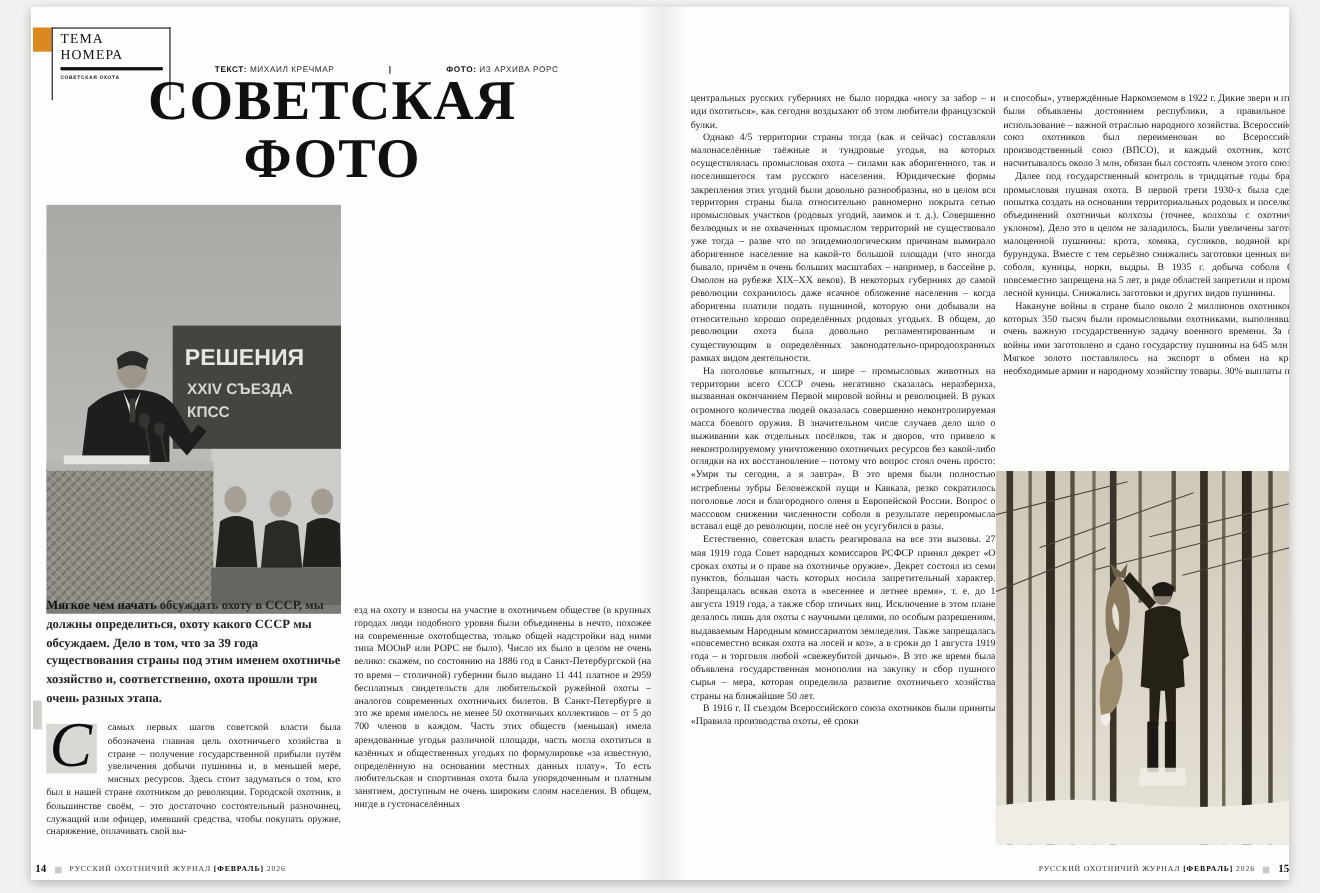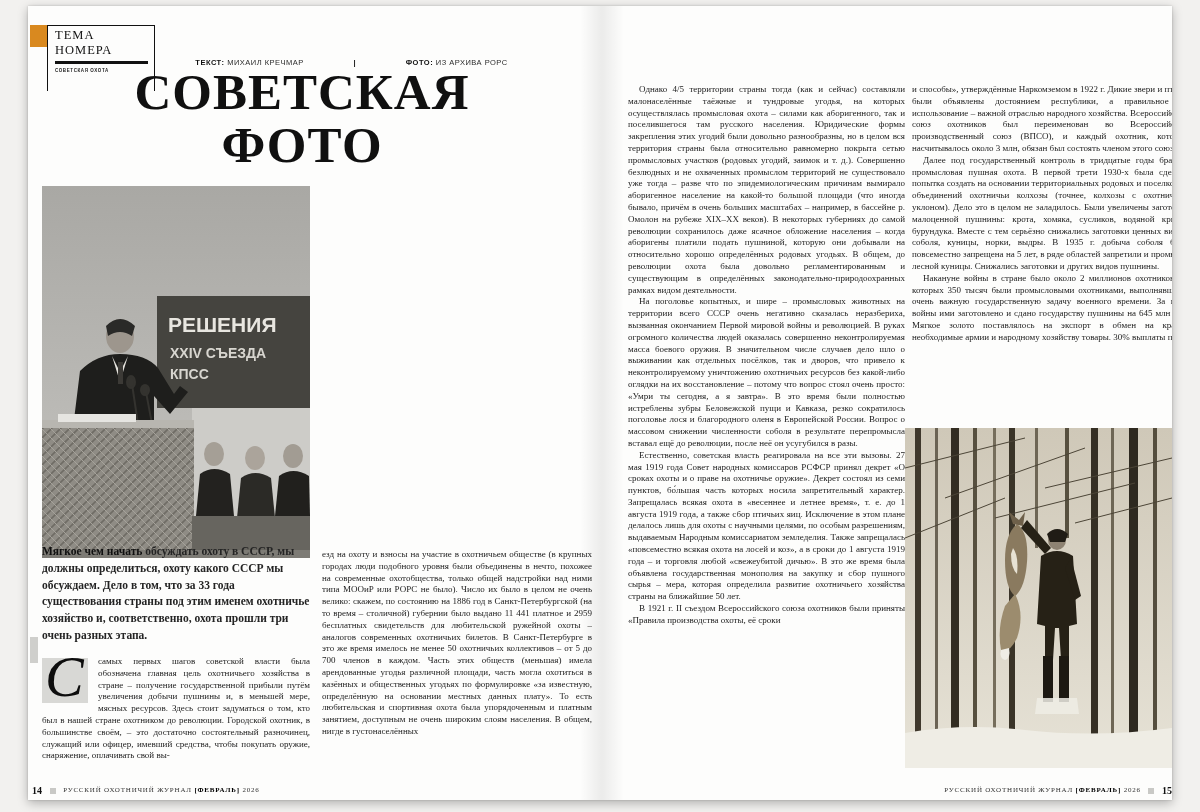--- a/index.html
+++ b/index.html
@@ -129,41 +129,42 @@
         <path d="M195 332 L199 292 Q213 282 229 292 L233 332 Z" fill="#2b2a26"></path>
         <ellipse cx="251" cy="270" rx="10" ry="12" fill="#a29c93"></ellipse>
         <path d="M233 330 L237 290 Q251 280 267 290 L268 330 Z" fill="#21201d"></path>
       </g>
       <rect x="150" y="330" width="118" height="42" fill="#67655f"></rect>
       <rect x="0" y="364" width="268" height="8" fill="#7d7b75"></rect>
     </svg>
   </div>
 
   <div class="intro">
-    <span class="lead">Мягкое чем начать</span><span> обсуждать охоту в СССР, мы должны определиться, охоту какого СССР мы обсуждаем. Дело в том, что за 33 года существования страны под этим именем охотничье хозяйство и, соответственно, охота прошли три очень разных этапа.</span>
+    <span class="lead">Мягкое чем начать</span><span> обсуждать охоту в СССР, мы должны определиться, охоту какого СССР мы обсуждаем. Дело в том, что за 39 года существования страны под этим именем охотничье хозяйство и, соответственно, охота прошли три очень разных этапа.</span>
   </div>
 
   <div class="margin-tab"></div>
 
   <div id="col-left-body" class="body-text">
     <div class="dropcap-box">
       <span class="dropcap">С</span>
     </div>
     <p>самых первых шагов советской власти была обозначена главная цель охотничьего хозяйства в стране – получение государственной прибыли путём увеличения добычи пушнины и, в меньшей мере, мясных ресурсов. Здесь стоит задуматься о том, кто был в нашей стране охотником до революции. Городской охотник, в большинстве своём, – это достаточно состоятельный разночинец, служащий или офицер, имевший средства, чтобы покупать оружие, снаряжение, оплачивать свой вы-</p>
   </div>
 
   <div id="col-middle" class="body-text">
     <p>езд на охоту и взносы на участие в охотничьем обществе (в крупных городах люди подобного уровня были объединены в нечто, похожее на современные охотобщества, только общей надстройки над ними типа МООиР или РОРС не было). Число их было в целом не очень велико: скажем, по состоянию на 1886 год в Санкт-Петербургской (на то время – столичной) губернии было выдано 11 441 платное и 2959 бесплатных свидетельств для любительской ружейной охоты – аналогов современных охотничьих билетов. В Санкт-Петербурге в это же время имелось не менее 50 охотничьих коллективов – от 5 до 700 членов в каждом. Часть этих обществ (меньшая) имела арендованные угодья различной площади, часть могла охотиться в казённых и общественных угодьях по формулировке «за известную, определённую на основании местных данных плату». То есть любительская и спортивная охота была упорядоченным и платным занятием, доступным не очень широким слоям населения. В общем, нигде в густонаселённых</p>
   </div>
 
   <div id="col-right1" class="body-text">
+    <p>центральных русских губерниях не было порядка «ногу за забор – и иди охотиться», как сегодня воздыхают об этом любители французской булки.</p>
     <p class="ind">Однако 4/5 территории страны тогда (как и сейчас) составляли малонаселённые таёжные и тундровые угодья, на которых осуществлялась промысловая охота – силами как аборигенного, так и поселившегося там русского населения. Юридические формы закрепления этих угодий были довольно разнообразны, но в целом вся территория страны была относительно равномерно покрыта сетью промысловых участков (родовых угодий, заимок и т. д.). Совершенно безлюдных и не охваченных промыслом территорий не существовало уже тогда – разве что по эпидемиологическим причинам вымирало аборигенное население на какой-то большой площади (что иногда бывало, причём в очень больших масштабах – например, в бассейне р. Омолон на рубеже XIX–XX веков). В некоторых губерниях до самой революции сохранилось даже ясачное обложение населения – когда аборигены платили подать пушниной, которую они добывали на относительно хорошо определённых родовых угодьях. В общем, до революции охота была довольно регламентированным и существующим в определённых законодательно-природоохранных рамках видом деятельности.</p>
     <p class="ind">На поголовье копытных, и шире – промысловых животных на территории всего СССР очень негативно сказалась неразбериха, вызванная окончанием Первой мировой войны и революцией. В руках огромного количества людей оказалась совершенно неконтролируемая масса боевого оружия. В значительном числе случаев дело шло о выживании как отдельных посёлков, так и дворов, что привело к неконтролируемому уничтожению охотничьих ресурсов без какой-либо оглядки на их восстановление – потому что вопрос стоял очень просто: «Умри ты сегодня, а я завтра». В это время были полностью истреблены зубры Беловежской пущи и Кавказа, резко сократилось поголовье лося и благородного оленя в Европейской России. Вопрос о массовом снижении численности соболя в результате перепромысла вставал ещё до революции, после неё он усугубился в разы.</p>
     <p class="ind">Естественно, советская власть реагировала на все эти вызовы. 27 мая 1919 года Совет народных комиссаров РСФСР принял декрет «О сроках охоты и о праве на охотничье оружие». Декрет состоял из семи пунктов, бо́льшая часть которых носила запретительный характер. Запрещалась всякая охота в «весеннее и летнее время», т. е. до 1 августа 1919 года, а также сбор птичьих яиц. Исключение в этом плане делалось лишь для охоты с научными целями, по особым разрешениям, выдаваемым Народным комиссариатом земледелия. Также запрещалась «повсеместно всякая охота на лосей и коз», а в сроки до 1 августа 1919 года – и торговля любой «свежеубитой дичью». В это же время была объявлена государственная монополия на закупку и сбор пушного сырья – мера, которая определила развитие охотничьего хозяйства страны на ближайшие 50 лет.</p>
-    <p class="ind">В 1921 г. II съездом Всероссийского союза охотников были приняты «Правила производства охоты, её сроки</p>
+    <p class="ind">В 1916 г. II съездом Всероссийского союза охотников были приняты «Правила производства охоты, её сроки</p>
   </div>
 
   <div id="col-right2" class="body-text">
     <p>и способы», утверждённые Наркомземом в 1922 г. Дикие звери и птицы были объявлены достоянием республики, а правильное их использование – важной отраслью народного хозяйства. Всероссийский союз охотников был переименован во Всероссийский производственный союз (ВПСО), и каждый охотник, которых насчитывалось около 3 млн, обязан был состоять членом этого союза.</p>
     <p class="ind">Далее под государственный контроль в тридцатые годы бралась промысловая пушная охота. В первой трети 1930-х была сделана попытка создать на основании территориальных родовых и поселковых объединений охотничьи колхозы (точнее, колхозы с охотничьим уклоном). Дело это в целом не заладилось. Были увеличены заготовки малоценной пушнины: крота, хомяка, сусликов, водяной крысы, бурундука. Вместе с тем серьёзно снижались заготовки ценных видов: соболя, куницы, норки, выдры. В 1935 г. добыча соболя была повсеместно запрещена на 5 лет, в ряде областей запретили и промысел лесной куницы. Снижались заготовки и других видов пушнины.</p>
     <p class="ind">Накануне войны в стране было около 2 миллионов охотников, из которых 350 тысяч были промысловыми охотниками, выполнявшими очень важную государственную задачу военного времени. За годы войны ими заготовлено и сдано государству пушнины на 645 млн руб. Мягкое золото поставлялось на экспорт в обмен на крайне необходимые армии и народному хозяйству товары. 30% выплаты по</p>
   </div>
 
   <div class="photo" id="photo-right">
     <svg width="267" height="340" viewBox="0 0 267 340" xmlns="http://www.w3.org/2000/svg">

